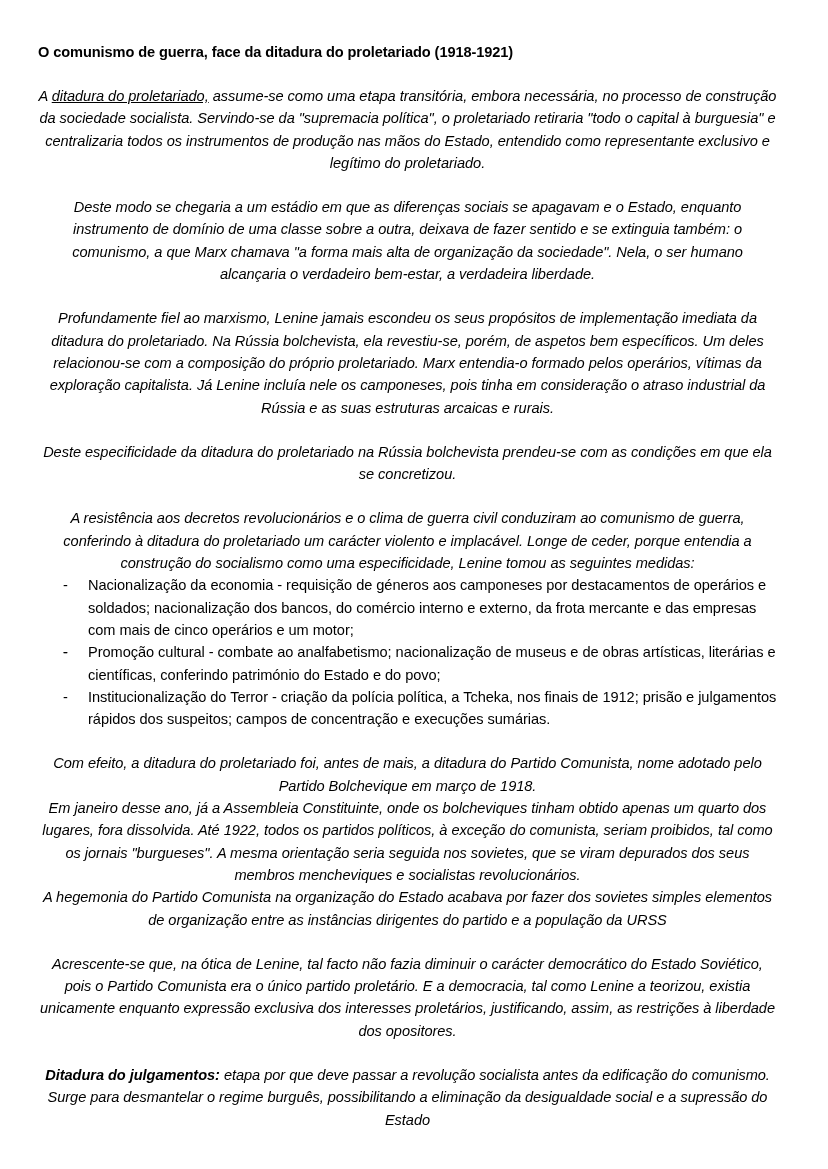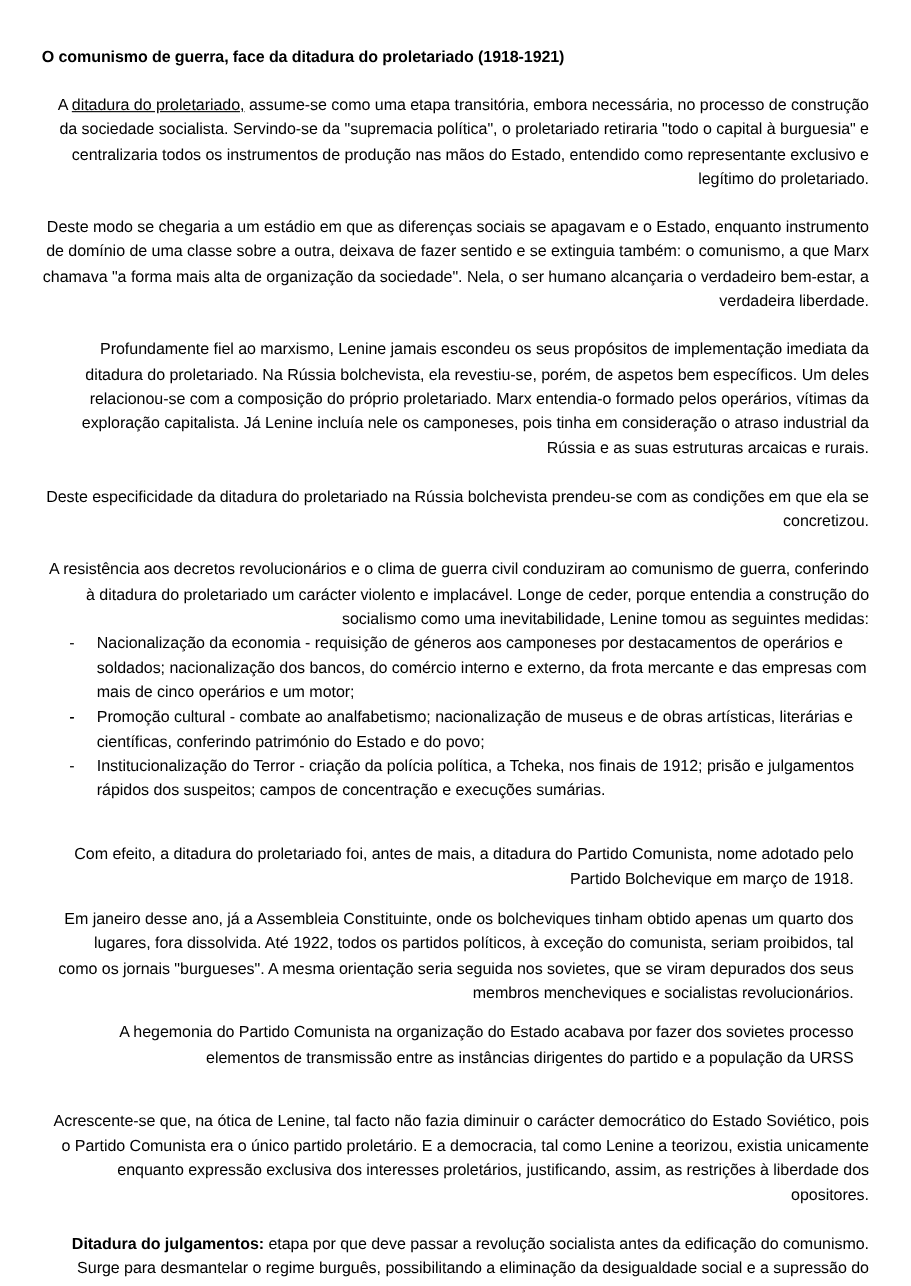--- a/index.html
+++ b/index.html
@@ -13,41 +13,42 @@
     height: 1169px;
     font-family: "Liberation Sans", sans-serif;
     color: #000000;
     -webkit-font-smoothing: antialiased;
   }
   .page {
     position: relative;
     width: 828px;
     height: 1169px;
     box-sizing: border-box;
-    padding: 38px 38px 0 38px;
+    padding: 38px 51px 0 38px;
     background: #ffffff;
     overflow: hidden;
   }
   .doc-title {
     font-size: 14.6px;
     font-weight: bold;
     line-height: 22px;
     margin: 0;
     padding: 0;
     letter-spacing: -0.1px;
     margin-top: 3px;
   }
   p.para {
     font-size: 14.6px;
     line-height: 22.3px;
     margin: 0;
     padding: 0;
-    text-align: right;
+    text-align: center;
     letter-spacing: -0.05px;
     word-spacing: 0px;
+    font-style: italic;
   }
   .spacer-para {
     height: 22px;
   }
   .u {
     text-decoration: underline;
   }
   .b {
     font-weight: bold;
   }
@@ -62,21 +63,21 @@
     line-height: 22.3px;
     padding-left: 50px;
     letter-spacing: -0.05px;
   }
   ul.measures li .dash {
     position: absolute;
     left: 25px;
     top: 0;
   }
   .tight-block p.para {
-    margin: 14px;
+    margin: 0;
   }
 </style>
 </head>
 <body>
 
 <div class="page">
 
   <h1 class="doc-title">O comunismo de guerra, face da ditadura do proletariado (1918-1921)</h1>
 
   <div class="spacer-para"></div>
@@ -90,35 +91,35 @@
   <div class="spacer-para"></div>
 
   <p class="para">Profundamente fiel ao marxismo, Lenine jamais escondeu os seus propósitos de implementação imediata da ditadura do proletariado. Na Rússia bolchevista, ela revestiu-se, porém, de aspetos bem específicos. Um deles relacionou-se com a composição do próprio proletariado. Marx entendia-o formado pelos operários, vítimas da exploração capitalista. Já Lenine incluía nele os camponeses, pois tinha em consideração o atraso industrial da Rússia e as suas estruturas arcaicas e rurais.</p>
 
   <div class="spacer-para"></div>
 
   <p class="para">Deste especificidade da ditadura do proletariado na Rússia bolchevista prendeu-se com as condições em que ela se concretizou.</p>
 
   <div class="spacer-para"></div>
 
-  <p class="para">A resistência aos decretos revolucionários e o clima de guerra civil conduziram ao comunismo de guerra, conferindo à ditadura do proletariado um carácter violento e implacável. Longe de ceder, porque entendia a construção do socialismo como uma inevitabilidade, Lenine tomou as seguintes medidas:</p>
+  <p class="para">A resistência aos decretos revolucionários e o clima de guerra civil conduziram ao comunismo de guerra, conferindo à ditadura do proletariado um carácter violento e implacável. Longe de ceder, porque entendia a construção do socialismo como uma especificidade, Lenine tomou as seguintes medidas:</p>
 
   <ul class="measures">
     <li><span class="dash">-</span><span> Nacionalização da economia - requisição de géneros aos camponeses por destacamentos de operários e soldados; nacionalização dos bancos, do comércio interno e externo, da frota mercante e das empresas com mais de cinco operários e um motor;</span></li>
     <li><span class="dash">-</span></li>
     <li><span class="dash">-</span><span>Promoção cultural - combate ao analfabetismo; nacionalização de museus e de obras artísticas, literárias e científicas, conferindo património do Estado e do povo;</span></li>
     <li><span class="dash">-</span><span> Institucionalização do Terror - criação da polícia política, a Tcheka, nos finais de 1912; prisão e julgamentos rápidos dos suspeitos; campos de concentração e execuções sumárias.</span></li>
   </ul>
 
   <div class="spacer-para"></div>
 
   <div class="tight-block">
     <p class="para">Com efeito, a ditadura do proletariado foi, antes de mais, a ditadura do Partido Comunista, nome adotado pelo Partido Bolchevique em março de 1918.</p>
     <p class="para">Em janeiro desse ano, já a Assembleia Constituinte, onde os bolcheviques tinham obtido apenas um quarto dos lugares, fora dissolvida. Até 1922, todos os partidos políticos, à exceção do comunista, seriam proibidos, tal como os jornais "burgueses". A mesma orientação seria seguida nos sovietes, que se viram depurados dos seus membros mencheviques e socialistas revolucionários.</p>
-    <p class="para">A hegemonia do Partido Comunista na organização do Estado acabava por fazer dos sovietes processo elementos de transmissão entre as instâncias dirigentes do partido e a população da URSS</p>
+    <p class="para">A hegemonia do Partido Comunista na organização do Estado acabava por fazer dos sovietes simples elementos de organização entre as instâncias dirigentes do partido e a população da URSS</p>
   </div>
 
   <div class="spacer-para"></div>
 
   <p class="para">Acrescente-se que, na ótica de Lenine, tal facto não fazia diminuir o carácter democrático do Estado Soviético, pois o Partido Comunista era o único partido proletário. E a democracia, tal como Lenine a teorizou, existia unicamente enquanto expressão exclusiva dos interesses proletários, justificando, assim, as restrições à liberdade dos opositores.</p>
 
   <div class="spacer-para"></div>
 
   <p class="para"><span class="b">Ditadura do julgamentos:</span><span> etapa por que deve passar a revolução socialista antes da edificação do comunismo. Surge para desmantelar o regime burguês, possibilitando a eliminação da desigualdade social e a supressão do Estado</span></p>
 

